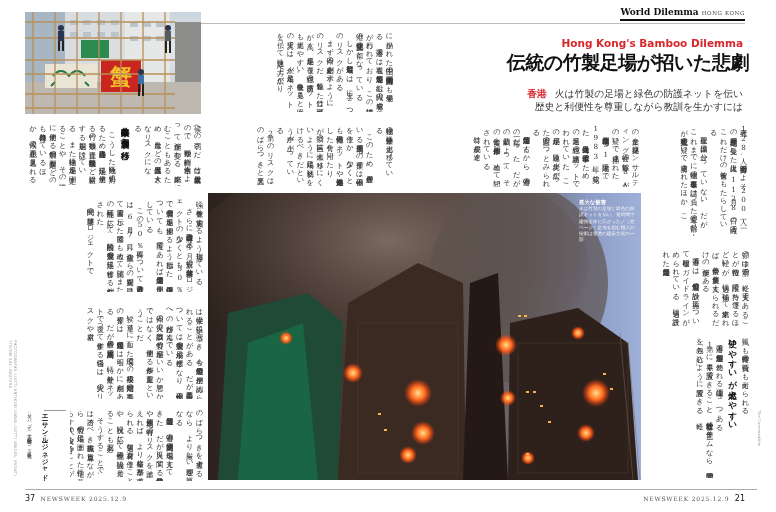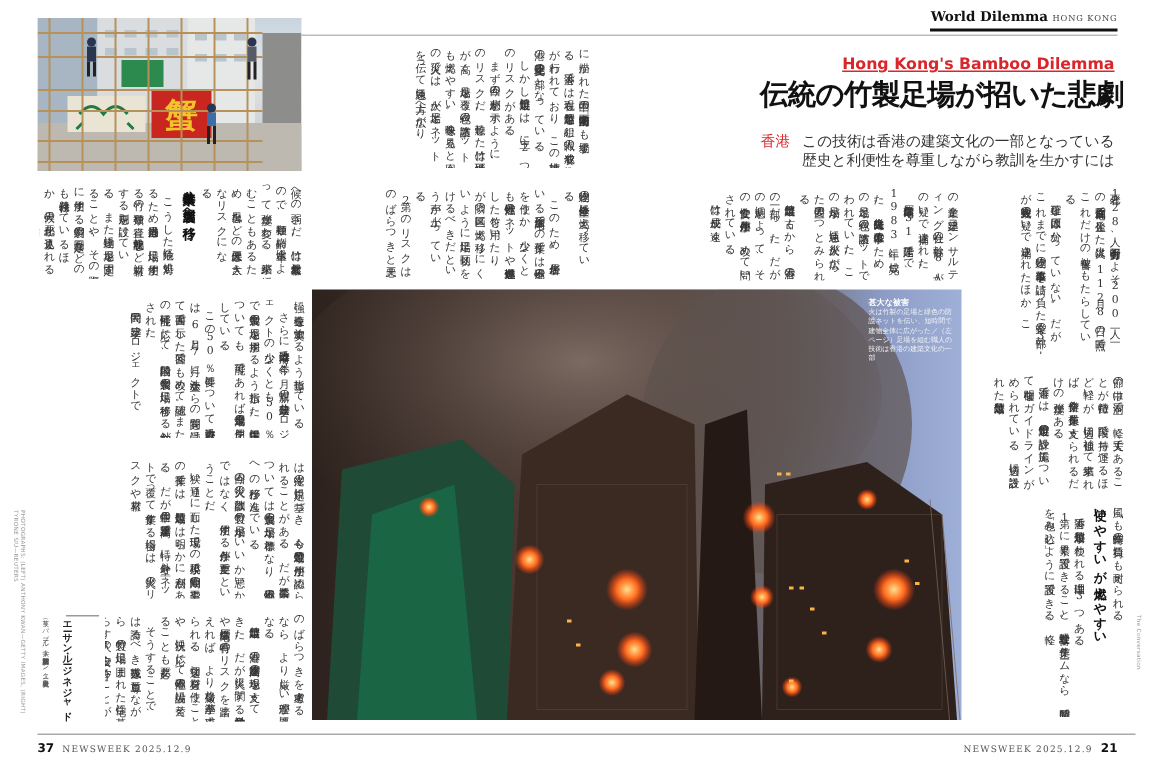--- a/index.html
+++ b/index.html
@@ -6,51 +6,51 @@
   html,body{width:776px;height:512px;overflow:hidden;background:#fff;}
   body{position:relative;font-family:"DejaVu Serif","Liberation Serif",serif;color:#222;}
   .vcol{position:absolute;writing-mode:vertical-rl;text-orientation:upright;font-size:7.2px;line-height:9.9px;letter-spacing:0.2px;color:#333;overflow:hidden;}
   .vcol p{text-indent:1em;}
   .vcol p.noindent{text-indent:0;}
   .vhead{font-family:"DejaVu Sans","Liberation Sans",sans-serif;font-weight:bold;font-size:8.5px;color:#111;margin:0 3px;letter-spacing:0.5px;}
   
   .rule-top{position:absolute;top:23px;height:1px;background:#bbb;}
   .section-tag{position:absolute;top:7px;right:31px;font-family:"DejaVu Serif",serif;font-size:9px;font-weight:bold;color:#111;padding-bottom:2px;border-bottom:2px solid #111;white-space:nowrap;}
   .section-tag .sub{font-size:5.5px;font-weight:normal;letter-spacing:0.6px;color:#444;margin-left:3px;}
-  .kicker-en{position:absolute;top:37px;right:33px;font-family:"DejaVu Sans","Liberation Sans",sans-serif;font-weight:bold;font-size:10.5px;color:#d8262b;text-decoration:underline;}
+  .kicker-en{position:absolute;top:37px;right:33px;font-family:"DejaVu Sans","Liberation Sans",sans-serif;font-weight:bold;font-size:10.5px;color:#d8262b;}
   .headline{position:absolute;top:50px;right:27px;font-family:"DejaVu Sans","Liberation Sans",sans-serif;font-weight:900;font-size:19px;letter-spacing:-0.5px;color:#111;white-space:nowrap;}
   .deck{position:absolute;right:33px;font-family:"DejaVu Sans","Liberation Sans",sans-serif;font-size:9.8px;color:#333;white-space:nowrap;text-align:right;}
-  .deck .place{color:#d8262b;font-weight:normal;margin-right:8px;}
+  .deck .place{color:#d8262b;font-weight:bold;margin-right:8px;}
   
   .photo-top{position:absolute;left:25px;top:12px;width:176px;height:102px;overflow:hidden;
     background:linear-gradient(180deg,#c9d4de 0%,#e3e7ea 35%,#cfd3d4 70%,#b9b6ae 100%);}
   .photo-main{position:absolute;left:208px;top:193px;width:433px;height:287px;overflow:hidden;
     background:linear-gradient(90deg,#2d221d 0%,#4a3a33 35%,#5a4a44 55%,#6c6870 72%,#8c9cc6 88%,#9fb0d8 100%);}
   .caption{position:absolute;left:579px;top:199px;width:56px;font-family:"DejaVu Sans",sans-serif;font-size:4.6px;line-height:6.2px;color:#f2f2f2;}
   .caption b{display:block;font-size:5.4px;margin-bottom:1px;color:#fff;}
   .footer-rule{position:absolute;top:489px;height:1px;background:#aaa;}
   .folio{position:absolute;top:494px;font-family:"DejaVu Serif",serif;font-size:6px;letter-spacing:0.8px;color:#555;white-space:nowrap;}
-  .folio .num{font-family:"DejaVu Sans",sans-serif;font-weight:bold;font-size:8px;color:#111;letter-spacing:0;}
+  .folio .num{font-family:"DejaVu Sans",sans-serif;font-weight:normal;font-size:8px;color:#111;letter-spacing:0;}
   .credit-v{position:absolute;writing-mode:vertical-rl;font-family:"DejaVu Sans",sans-serif;font-size:3.8px;color:#999;letter-spacing:0.2px;}
   .byline{position:absolute;writing-mode:vertical-rl;text-orientation:upright;font-family:"DejaVu Sans",sans-serif;}
 </style>
 </head>
 <body>
 
 <div class="rule-top" style="left:25px;width:180px;"></div>
 <div class="rule-top" style="left:205px;width:540px;"></div>
 
 <div class="section-tag">
   <span>World Dilemma</span><span class="sub">HONG KONG</span>
 </div>
 
 <div class="kicker-en">Hong Kong's Bamboo Dilemma</div>
 <div class="headline">伝統の竹製足場が招いた悲劇</div>
 <div class="deck" style="top:88px;">
-  <span class="place">香港</span><span>この技術は香港の建築文化の一部となっている</span>
+  <span class="place">香港</span><span>火は竹製の足場と緑色の防護ネットを伝い</span>
 </div>
 <div class="deck" style="top:101px;text-align:right;">歴史と利便性を尊重しながら教訓を生かすには</div>
 
 <div class="photo-top">
   <svg width="176" height="102" viewBox="0 0 176 102">
 
     <rect x="0" y="0" width="40" height="70" fill="#a8b6c3"></rect>
     <rect x="40" y="0" width="60" height="60" fill="#d9dde0"></rect>
     <rect x="100" y="0" width="45" height="72" fill="#e6e8e8"></rect>
     <rect x="150" y="10" width="26" height="92" fill="#8d8e8c"></rect>

